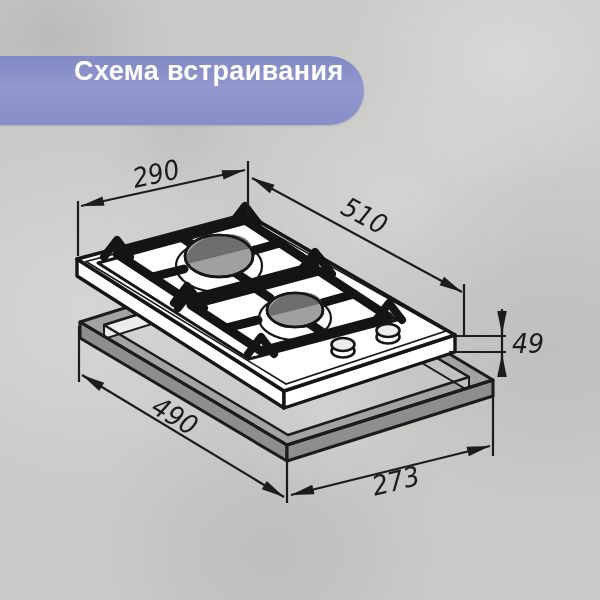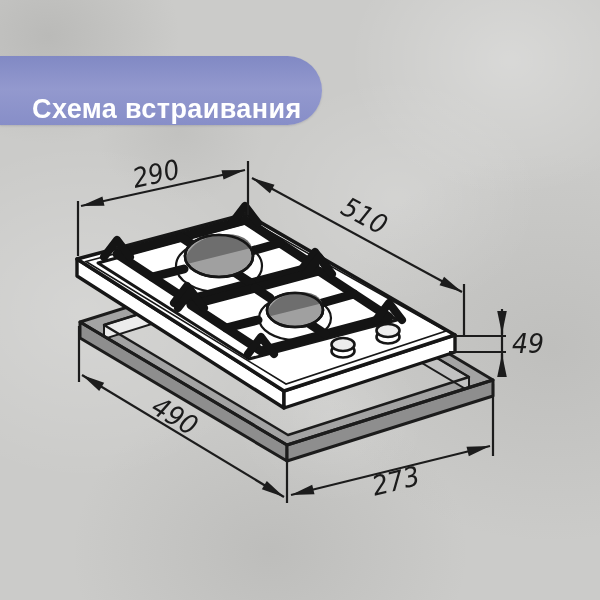--- a/index.html
+++ b/index.html
@@ -15,22 +15,23 @@
       radial-gradient(320px 260px at 45% 92%, rgba(122,122,120,.17), transparent 62%),
       radial-gradient(240px 200px at 66% 33%, rgba(255,255,255,.16), transparent 60%),
       radial-gradient(140px 120px at 30% 22%, rgba(110,110,108,.10), transparent 60%),
       radial-gradient(160px 140px at 55% 70%, rgba(255,255,255,.14), transparent 60%);
   }
   .stage{position:absolute;inset:0;}
   .banner{
     position:absolute;left:0;top:56px;width:322px;height:69px;
     border-radius:0 34.5px 34.5px 0;
     background:linear-gradient(180deg,#8189c4 0%,#9399ce 48%,#878ec8 100%);
-    display:flex;align-items:flex-end;
+    display:flex;align-items:flex-start;
     box-shadow:0 1px 2px rgba(60,60,90,.18);
+    padding-left:42px;
   }
   .banner-title{
     color:#ffffff;font-weight:bold;font-size:27px;letter-spacing:.4px;
     padding-left:32px;white-space:nowrap;
   }
   svg{position:absolute;left:0;top:0;}
   .dimtext{
     font-family:"DejaVu Sans","Liberation Sans",sans-serif;
     font-style:italic;font-size:27px;fill:#1b1b1b;
   }

